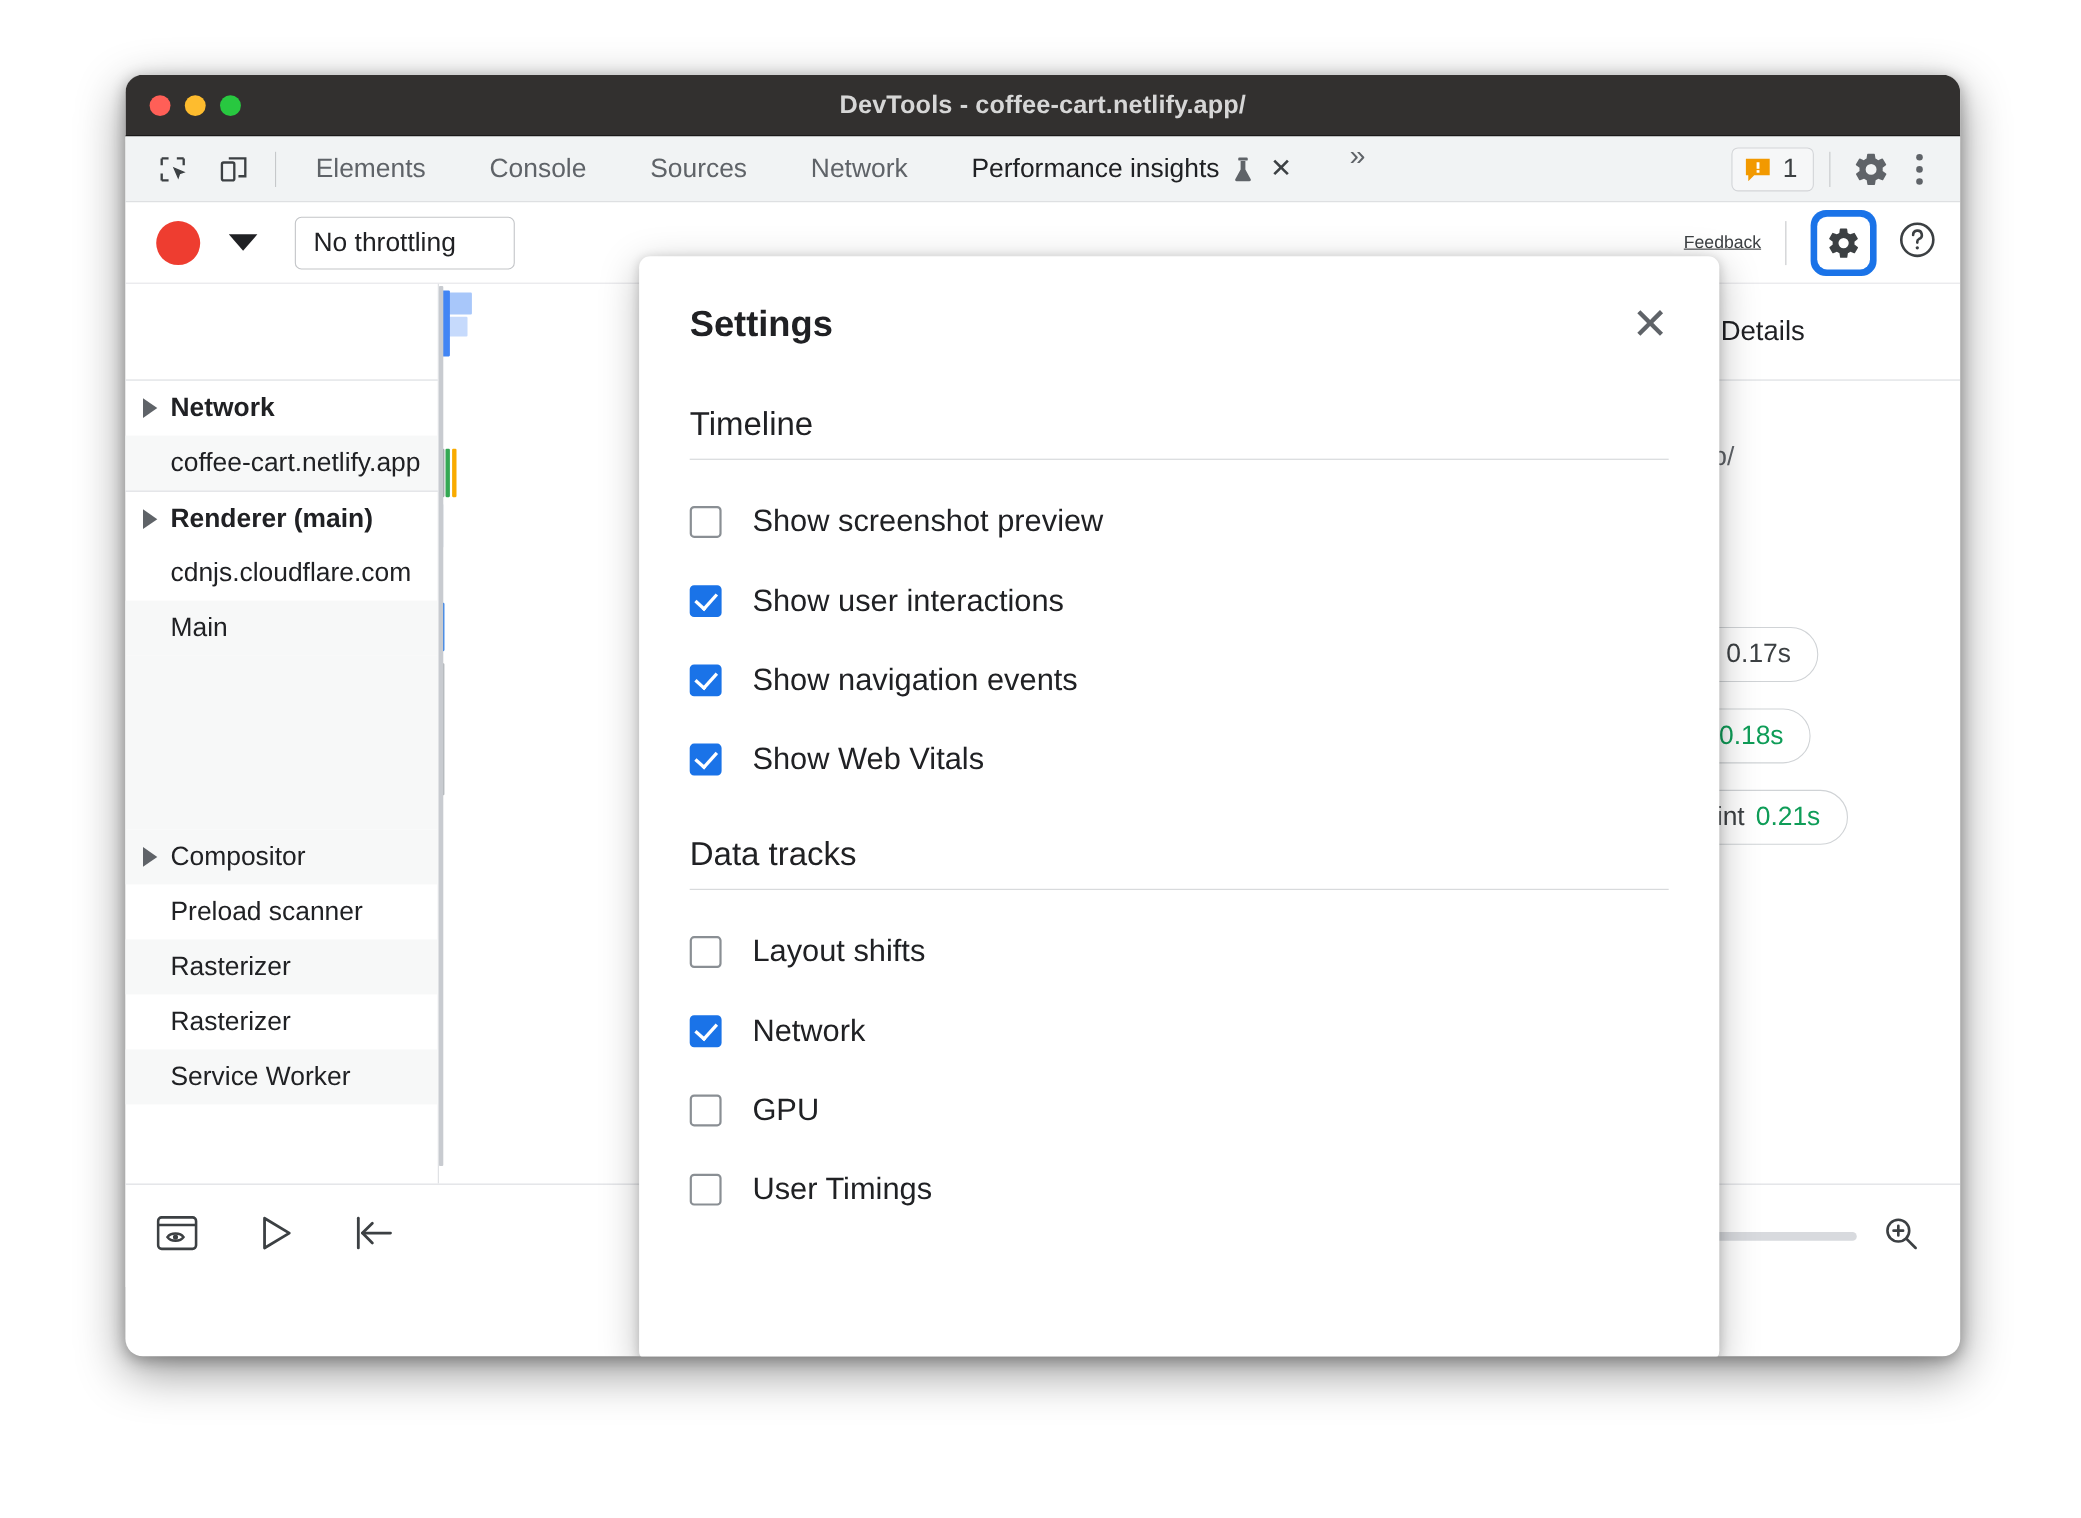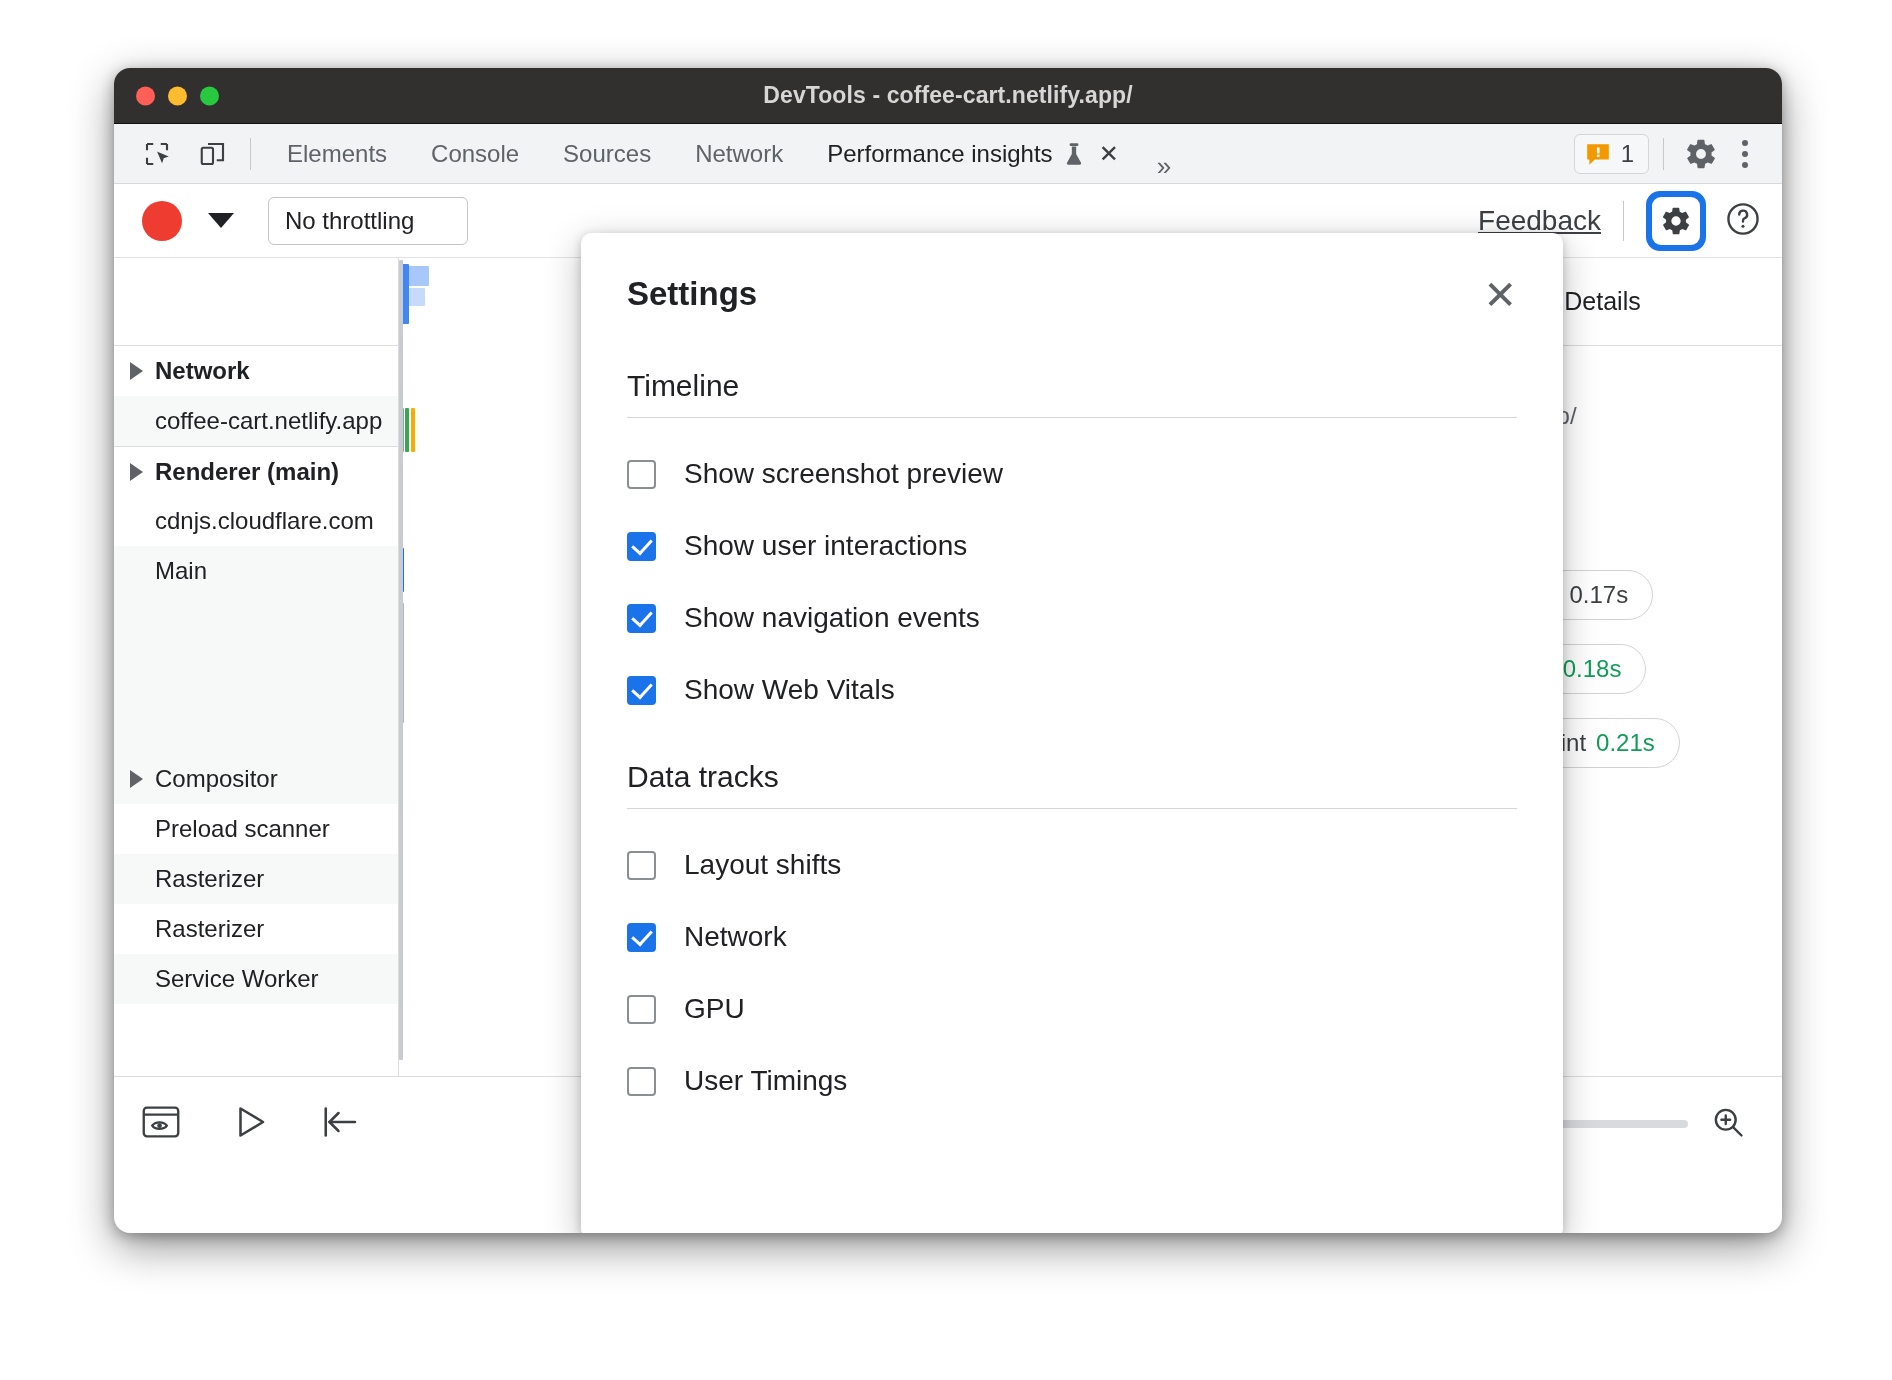--- a/index.html
+++ b/index.html
@@ -34,21 +34,21 @@
 
   
   .tabstrip {
     height: 60px; background: #f1f3f4;
     display: flex; align-items: center; position: relative;
     border-bottom: 1px solid #d6d8da;
   }
   .tool-icons { display: flex; align-items: center; padding-left: 20px; gap: 10px; }
   .ticon { width: 46px; height: 44px; display: flex; align-items: center; justify-content: center; border-radius: 4px; }
   .vdiv { width: 1px; height: 32px; background: #c6c8ca; margin: 0 14px; }
-  .tabs { display: flex; align-items: flex-end; gap: 0px; }
+  .tabs { display: flex; align-items: flex-start; gap: 14px; }
   .tab {
     font-size: 24px; color: #5f6368; padding: 0 22px; height: 56px;
     display: flex; align-items: center; white-space: nowrap;
   }
   .tab.active { color: #202124; }
   .tab .flask { margin-left: 10px; display:inline-flex; }
   .tab .tclose { margin-left: 14px; font-size: 24px; color:#3c4043; }
   .chev-more { font-size: 26px; color: #5f6368; padding: 0 16px; }
   .tabstrip-right {
     position: absolute; right: 16px; top: 0; height: 60px;
@@ -74,21 +74,21 @@
     border-left: 13px solid transparent; border-right: 13px solid transparent;
     border-top: 15px solid #202124;
   }
   .throttle {
     margin-left: 34px; height: 48px; min-width: 200px;
     border: 1px solid #c3c5c8; border-radius: 6px; background: #fff;
     display: flex; align-items: center; padding: 0 16px;
     font-size: 24px; color: #202124; white-space: nowrap; overflow: hidden;
   }
   .perfbar-right { position: absolute; right: 20px; display: flex; align-items: center; gap: 0; }
-  .feedback { font-size: 28px; color: #3c4043; text-decoration: underline; }
+  .feedback { font-size: 16px; color: #3c4043; text-decoration: underline; }
   .pdiv { width: 1px; height: 40px; background: #c6c8ca; margin: 0 22px; }
   .gear-focus {
     width: 60px; height: 60px; border-radius: 14px; background: #1a73e8;
     display: flex; align-items: center; justify-content: center;
   }
   .gear-inner {
     width: 48px; height: 48px; border-radius: 9px; background: #fff;
     display: flex; align-items: center; justify-content: center;
   }
   .help { margin-left: 18px; }

